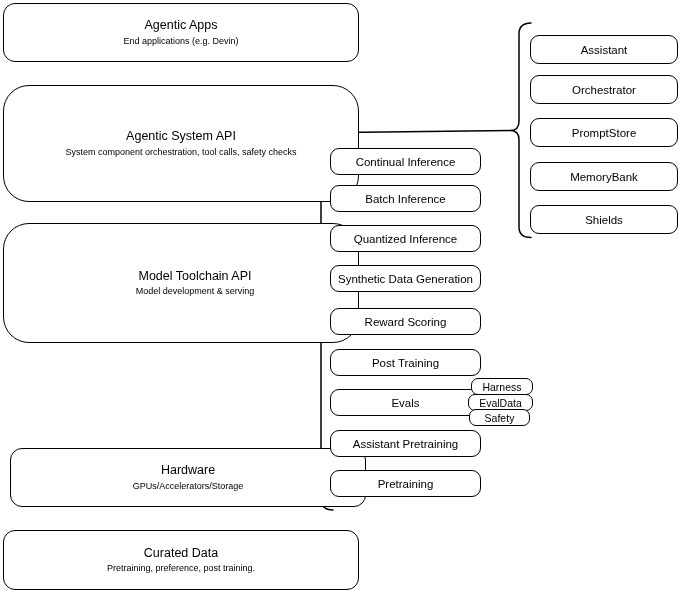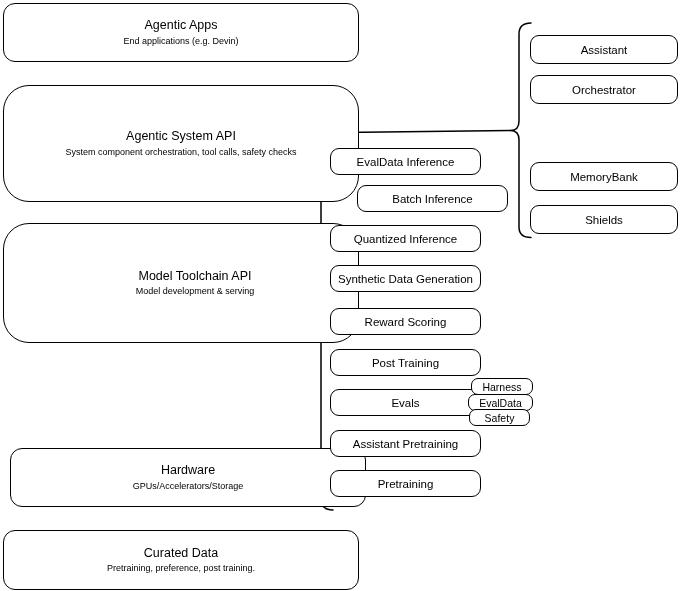--- a/index.html
+++ b/index.html
@@ -22,21 +22,21 @@
   
   .lcol { left:3px; width:356px; }
   .n-apps      { top:3px;   height:59px;  }
   .n-sysapi    { top:85px;  height:117px; }
   .n-toolapi   { top:223px; height:120px;padding-left:28px; }
   .n-models    { top:372px; height:58px;  }
   .n-hardware  { top:448px; height:59px;margin-left:7px;  }
   .n-curated   { top:530px; height:60px;  }
   
   .mcol { left:330px; width:151px; height:27px; }
-  .m0 { top:148px; } .m1 { top:185px;margin-left:27px; } .m2 { top:225px; }
+  .m0 { top:148px; } .m1 { top:185px; } .m2 { top:225px; }
   .m3 { top:265px; } .m4 { top:308px; } .m5 { top:349px; }
   .m6 { top:389px; } .m7 { top:430px; } .m8 { top:470px; }
   
   .rcol { left:530px; width:148px; height:29px; }
   .r0 { top:35px; } .r1 { top:75px; } .r2 { top:118px; }
   .r3 { top:162px; } .r4 { top:205px; }
   
   .pill {
     position:absolute; box-sizing:border-box; background:#ffffff;
     border:1.3px solid #000; border-radius:7px; display:flex; align-items:center;
@@ -73,32 +73,33 @@
   </div>
   <div class="node stacked lcol small n-hardware">
     <div class="title">Hardware</div>
     <div class="subtitle">GPUs/Accelerators/Storage</div>
   </div>
   <div class="node stacked lcol small n-curated">
     <div class="title">Curated Data</div>
     <div class="subtitle">Pretraining, preference, post training.</div>
   </div>
 
-  <div class="node leaf mcol m0">EvalData Inference</div>
+  <div class="node leaf mcol m0">Continual Inference</div>
   <div class="node leaf mcol m1">Batch Inference</div>
   <div class="node leaf mcol m2">Quantized Inference</div>
   <div class="node leaf mcol m3">Synthetic Data Generation</div>
   <div class="node leaf mcol m4">Reward Scoring</div>
   <div class="node leaf mcol m5">Post Training</div>
   <div class="node leaf mcol m6">Evals</div>
   <div class="node leaf mcol m7">Assistant Pretraining</div>
   <div class="node leaf mcol m8">Pretraining</div>
 
   <div class="pill p0">Harness</div>
   <div class="pill p1">EvalData</div>
   <div class="pill p2">Safety</div>
 
   <div class="node leaf rcol r0">Assistant</div>
   <div class="node leaf rcol r1">Orchestrator</div>
+  <div class="node leaf rcol r2">PromptStore</div>
   <div class="node leaf rcol r3">MemoryBank</div>
   <div class="node leaf rcol r4">Shields</div>
 
 </div>
 
 </body></html>

